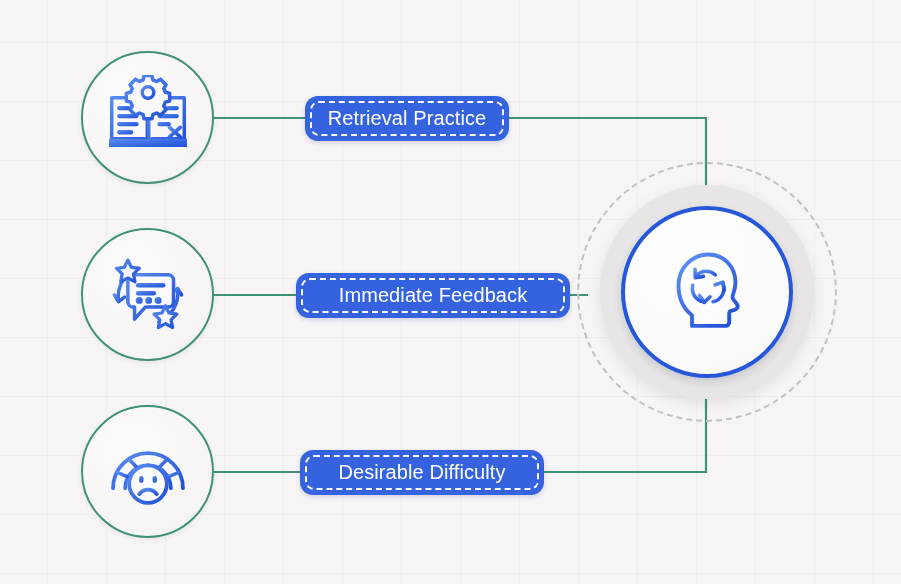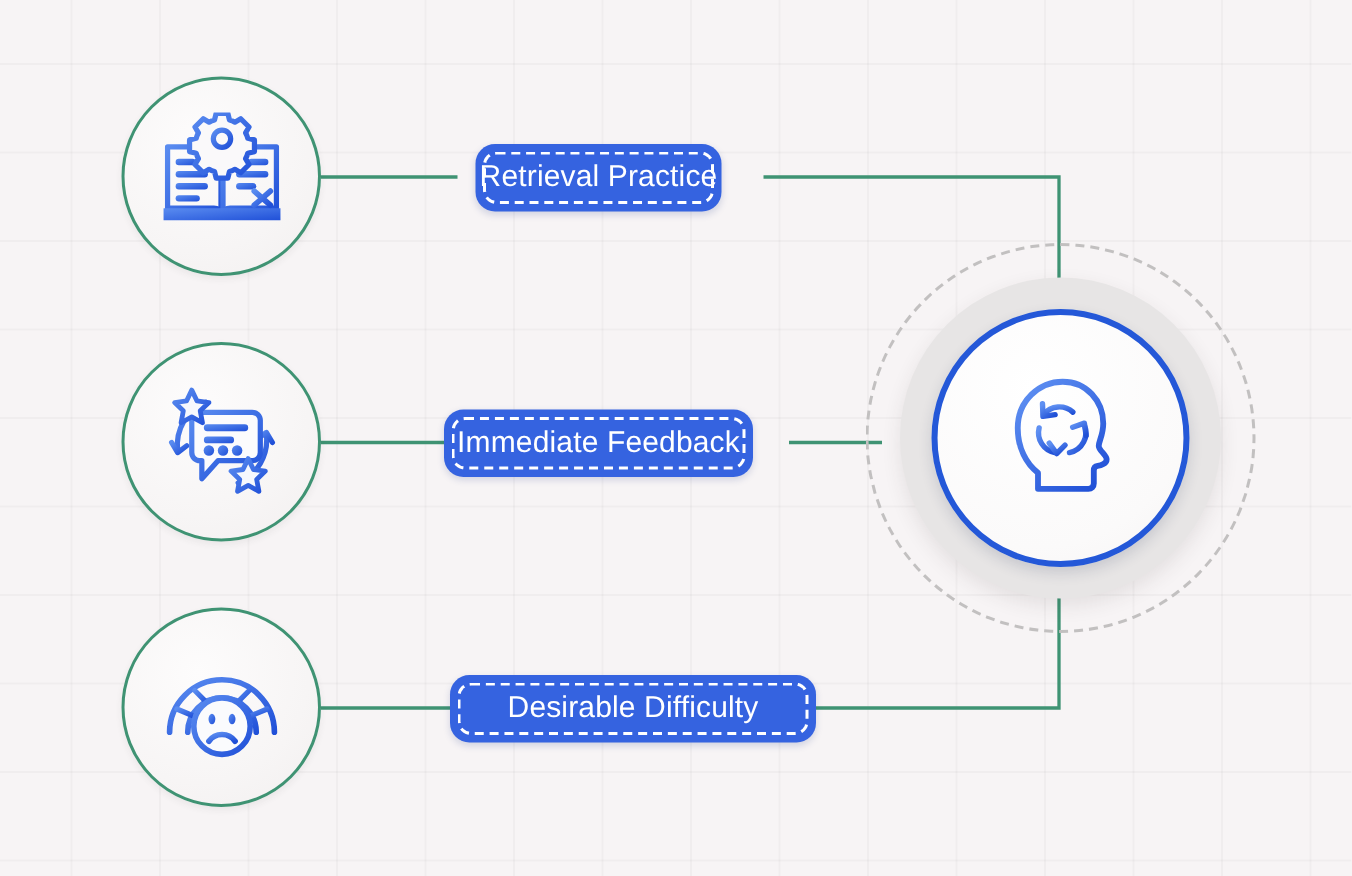--- a/index.html
+++ b/index.html
@@ -172,21 +172,21 @@
           <path d="M-2.9,-12.6 h5.8 l0.8,3.3 a10,10 0 0 1 2.7,1.1 l2.9,-1.7 4.1,4.1 -1.7,2.9 a10,10 0 0 1 1.1,2.7 l3.3,0.8 v5.8
                    l-3.3,0.8 a10,10 0 0 1 -1.1,2.7 l1.7,2.9 -4.1,4.1 -2.9,-1.7 a10,10 0 0 1 -2.7,1.1 l-0.8,3.3 h-5.8
                    l-0.8,-3.3 a10,10 0 0 1 -2.7,-1.1 l-2.9,1.7 -4.1,-4.1 1.7,-2.9 a10,10 0 0 1 -1.1,-2.7 l-3.3,-0.8 v-5.8
                    l3.3,-0.8 a10,10 0 0 1 1.1,-2.7 l-1.7,-2.9 4.1,-4.1 2.9,1.7 a10,10 0 0 1 2.7,-1.1 z" stroke="url(#bg1)" stroke-width="2.6" fill="#faf9fa" stroke-linejoin="round"></path>
           <circle cx="0" cy="0" r="4.3" stroke="url(#bg1)" stroke-width="2.6" fill="none"></circle>
         </g>
       </svg>
     </span>
   </div>
 
-  <div class="label-pill" style="left:317px; top:96px; width:164px;border-radius:13px;">
+  <div class="label-pill" style="left:305px; top:96px; width:204px;border-radius:13px;">
     <span class="label-text">Retrieval Practice</span>
   </div>
 
   <div class="node-circle" style="left:81px; top:228px;">
     <span>
       <svg width="86" height="86" viewBox="0 0 64 64" fill="none">
         <defs>
           <linearGradient id="bg2" x1="0" y1="0" x2="1" y2="1">
             <stop offset="0%" stop-color="#5a8cf0"></stop>
             <stop offset="100%" stop-color="#2050d8"></stop>
@@ -206,21 +206,21 @@
         <circle cx="32.5" cy="36" r="2.6" fill="url(#bg2)"></circle>
         <circle cx="39.5" cy="36" r="2.6" fill="url(#bg2)"></circle>
 
         <path d="M17,6 l2.6,5.4 5.9,0.8 -4.3,4.1 1.1,5.9 -5.3,-2.9 -5.3,2.9 1.1,-5.9 -4.3,-4.1 5.9,-0.8 Z" stroke="url(#bg2)" stroke-width="2.4" fill="#f6f8fd" stroke-linejoin="round"></path>
 
         <path d="M45,40 l2.6,5.4 5.9,0.8 -4.3,4.1 1.1,5.9 -5.3,-2.9 -5.3,2.9 1.1,-5.9 -4.3,-4.1 5.9,-0.8 Z" stroke="url(#bg2)" stroke-width="2.4" fill="#f6f8fd" stroke-linejoin="round"></path>
       </svg>
     </span>
   </div>
 
-  <div class="label-pill" style="left:296px; top:273px; width:206px;">
+  <div class="label-pill" style="left:296px; top:273px; width:274px;">
     <span class="label-text">Immediate Feedback</span>
   </div>
 
   <div class="node-circle" style="left:81px; top:405px;">
     <span>
       <svg width="86" height="86" viewBox="0 0 64 64" fill="none">
         <defs>
           <linearGradient id="bg3" x1="0" y1="0" x2="1" y2="1">
             <stop offset="0%" stop-color="#5a8cf0"></stop>
             <stop offset="100%" stop-color="#2050d8"></stop>

